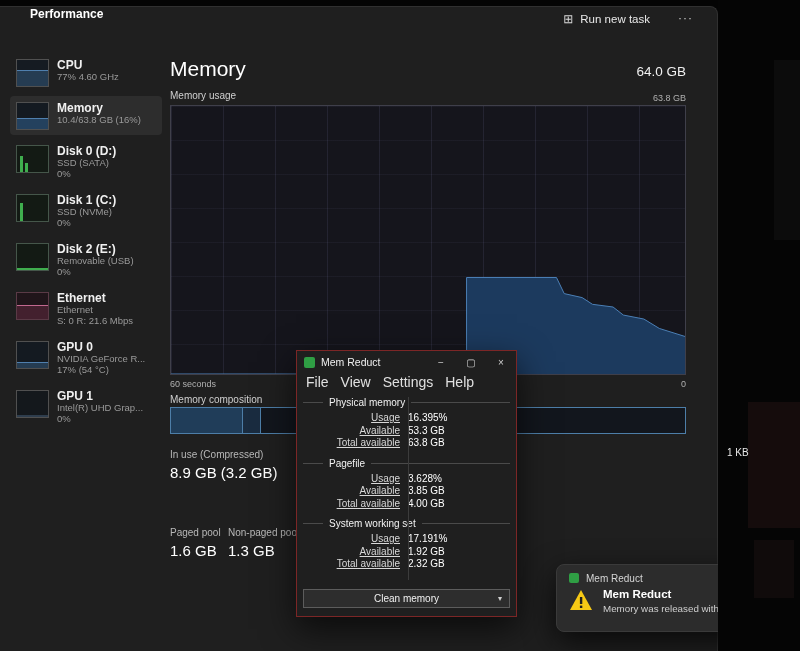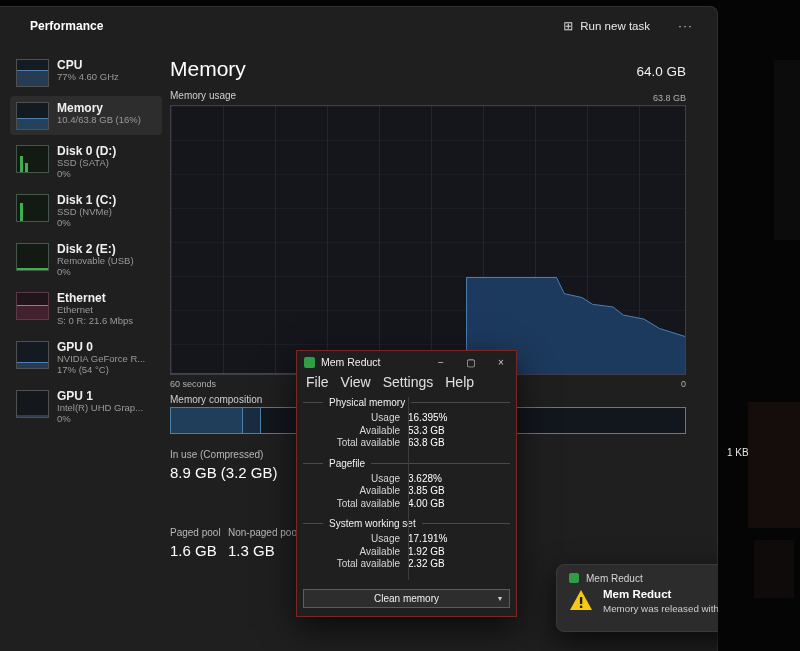--- a/index.html
+++ b/index.html
@@ -3,21 +3,21 @@
 <meta charset="utf-8">
 <style>
   * { margin:0; padding:0; box-sizing:border-box; }
   body { background:#000; font-family:"Liberation Sans", sans-serif; }
   .screen { position:relative; width:800px; height:651px; background:#040404; overflow:hidden;
             font-family:"Liberation Sans", sans-serif; }
 
   
   .tm { position:absolute; left:0; top:6px; width:718px; height:645px; background:#1f1f1f;
         border-top-right-radius:8px; border-top:1px solid #303030; border-right:1px solid #303030; }
-  .tm-titlebar { height:38px; display:flex; align-items:center; padding:0 16px 0 30px; }
+  .tm-titlebar { height:38px; display:flex; align-items:flex-start; padding:0 16px 0 30px; }
   .tm-title { font-size:12px; font-weight:700; color:#ffffff; }
   .run-task { margin-left:auto; display:flex; align-items:center; gap:7px; color:#e8e8e8;
               font-size:11.5px; padding:5px 10px; border-radius:4px; cursor:default; }
   .run-task-icon { font-size:12px; color:#d8d8d8; }
   .more-btn { color:#d0d0d0; font-size:12px; margin-left:10px; letter-spacing:1px; padding:4px 8px; }
 
   
   .sidebar { position:absolute; left:10px; top:46px; width:152px; }
   .sb-item { display:flex; gap:8px; padding:5px 6px; border-radius:4px; margin-bottom:4px; align-items:flex-start; }
   .sb-item.selected { background:#2d2d2d; }
@@ -75,21 +75,21 @@
   .mr-ctl { width:30px; display:flex; align-items:center; justify-content:center; font-size:10px; color:#cfcfcf; }
   .mr-menubar { height:18px; display:flex; align-items:center; padding:0 3px; flex:none; }
   .mr-menubar span { font-size:14px; padding:0 6px; color:#e0e0e0; }
   .mr-body { flex:1; position:relative; display:flex; flex-direction:column; padding:3px 6px 8px; }
   .mr-vline { position:absolute; left:111px; top:6px; bottom:36px; width:1px; background:#3c3c3c; }
   .mr-section { margin-bottom:5px; }
   .mr-sec-header { display:flex; align-items:center; font-size:10px; color:#f2f2f2; margin:3px 0 4px; white-space:nowrap; }
   .mr-sec-header::before { content:""; width:20px; height:1px; background:#4a4a4a; margin-right:6px; flex:none; }
   .mr-sec-header::after  { content:""; flex:1; height:1px; background:#4a4a4a; margin-left:6px; }
   .mr-row { display:flex; font-size:10px; line-height:12.5px; }
-  .mr-k { width:105px; text-align:right; padding-right:8px; color:#d8d8d8; flex:none; }
+  .mr-k { width:105px; text-align:right; padding-right:8px; color:#d8d8d8; flex:none;text-decoration:underline; }
   .mr-v { color:#ffffff; }
   .mr-clean { margin-top:auto; height:19px; background:#2d2d2d; border:1px solid #5c5c5c; color:#f0f0f0;
               font-size:10px; display:flex; align-items:center; justify-content:center; position:relative;
               font-family:inherit; width:100%; }
   .mr-dd { position:absolute; right:7px; font-size:8px; color:#cfcfcf; }
 
   
   .toast { position:absolute; left:556px; top:564px; width:231px; height:68px; background:#2c2c2c;
            border:1px solid #3a3a3a; border-radius:8px; box-shadow:0 10px 30px rgba(0,0,0,.7); color:#fff; }
   .toast-header { display:flex; align-items:center; padding:7px 8px 2px 12px; }

